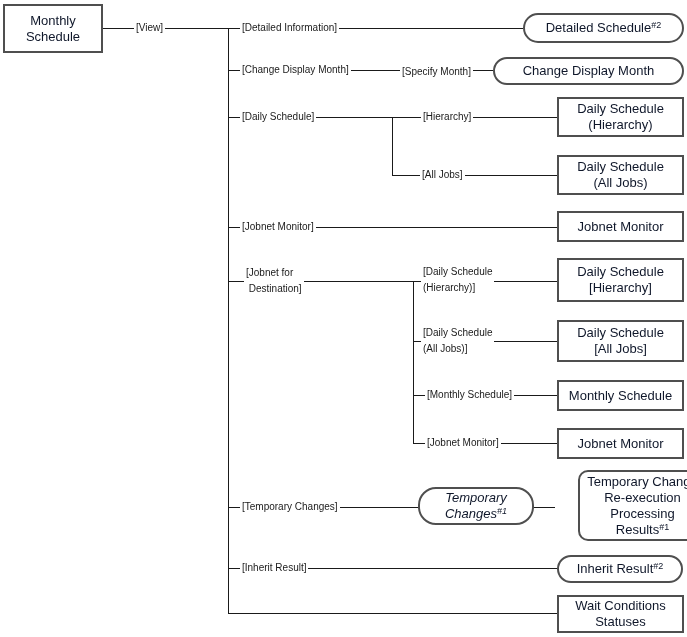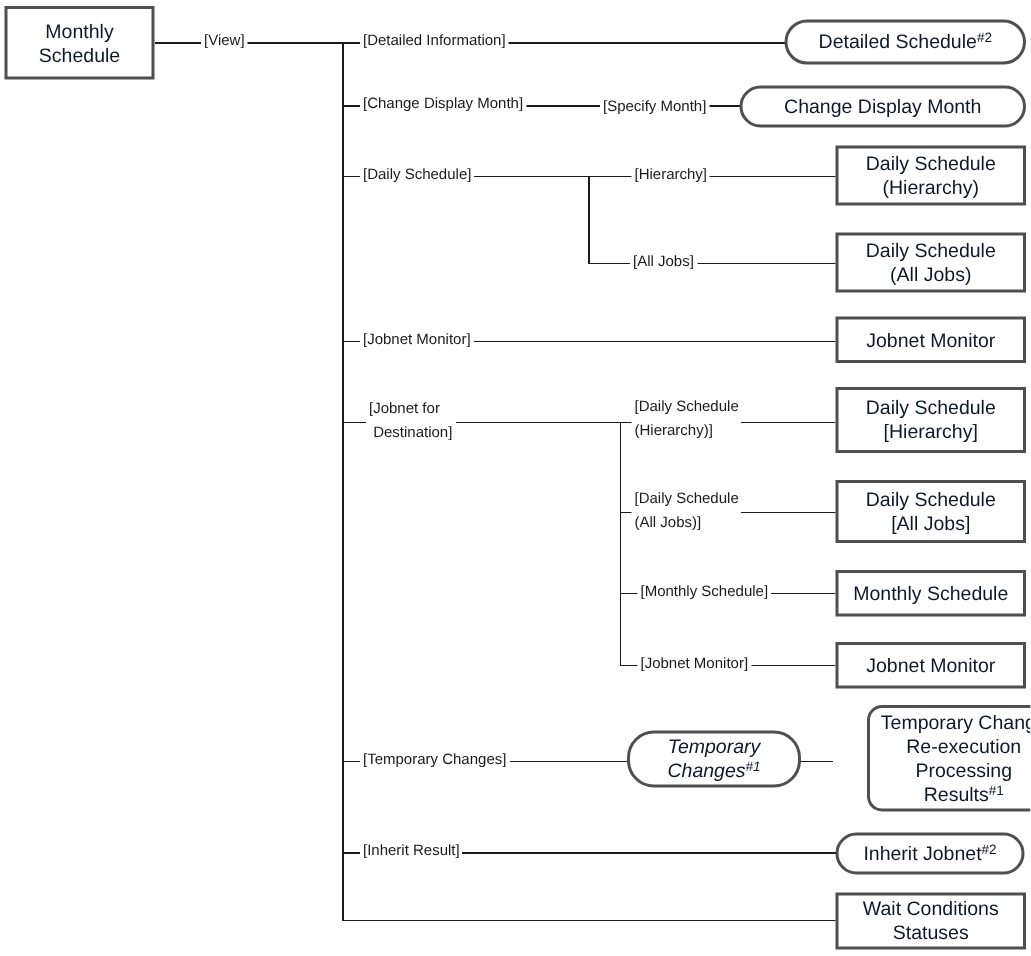--- a/index.html
+++ b/index.html
@@ -139,21 +139,21 @@
   </div>
 
   <div class="box round" style="left:555px; top:470px; width:129px; height:71px;">
     <span class="txt"><span>Temporary Change
 Re-execution
 Processing
 Results</span><sup>#1</sup></span>
   </div>
 
   <div class="box pill" style="left:557px; top:555px; width:126px; height:28px;">
-    <span class="txt"><span>Inherit Jobnet</span><sup>#2</sup></span>
+    <span class="txt"><span>Inherit Result</span><sup>#2</sup></span>
   </div>
 
   <div class="box" style="left:557px; top:595px; width:127px; height:38px;">
     <span class="txt">Wait Conditions
 Statuses</span>
   </div>
 
 </div>
 
 </body></html>

